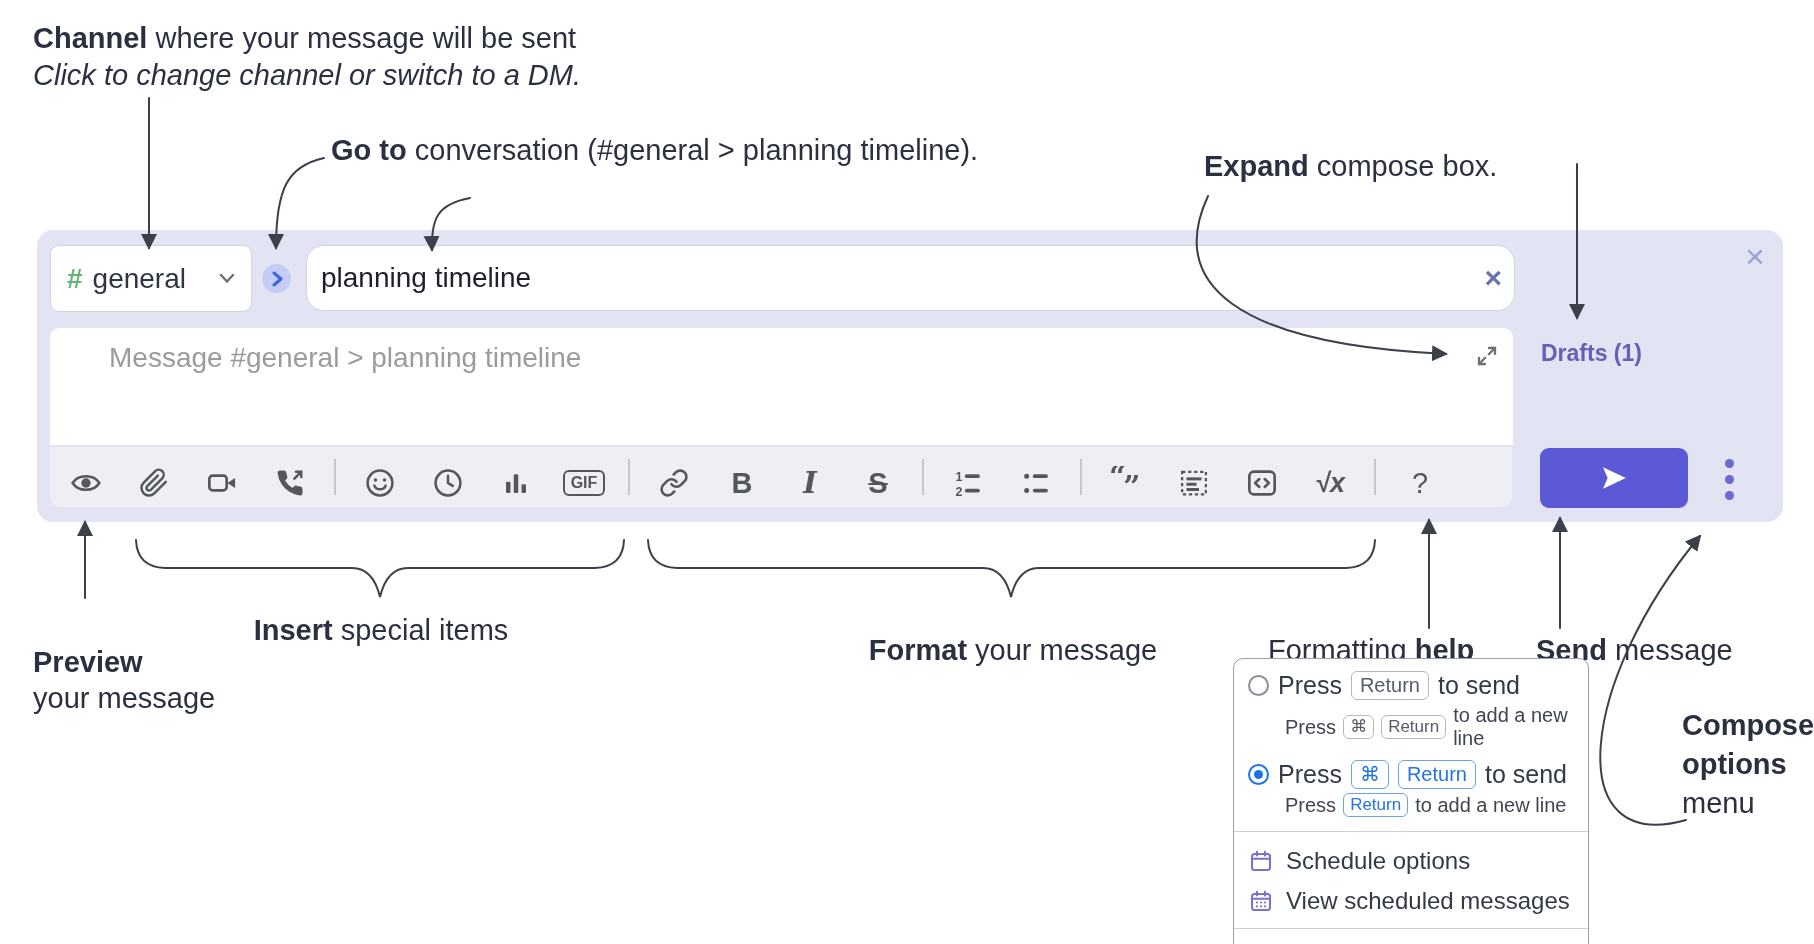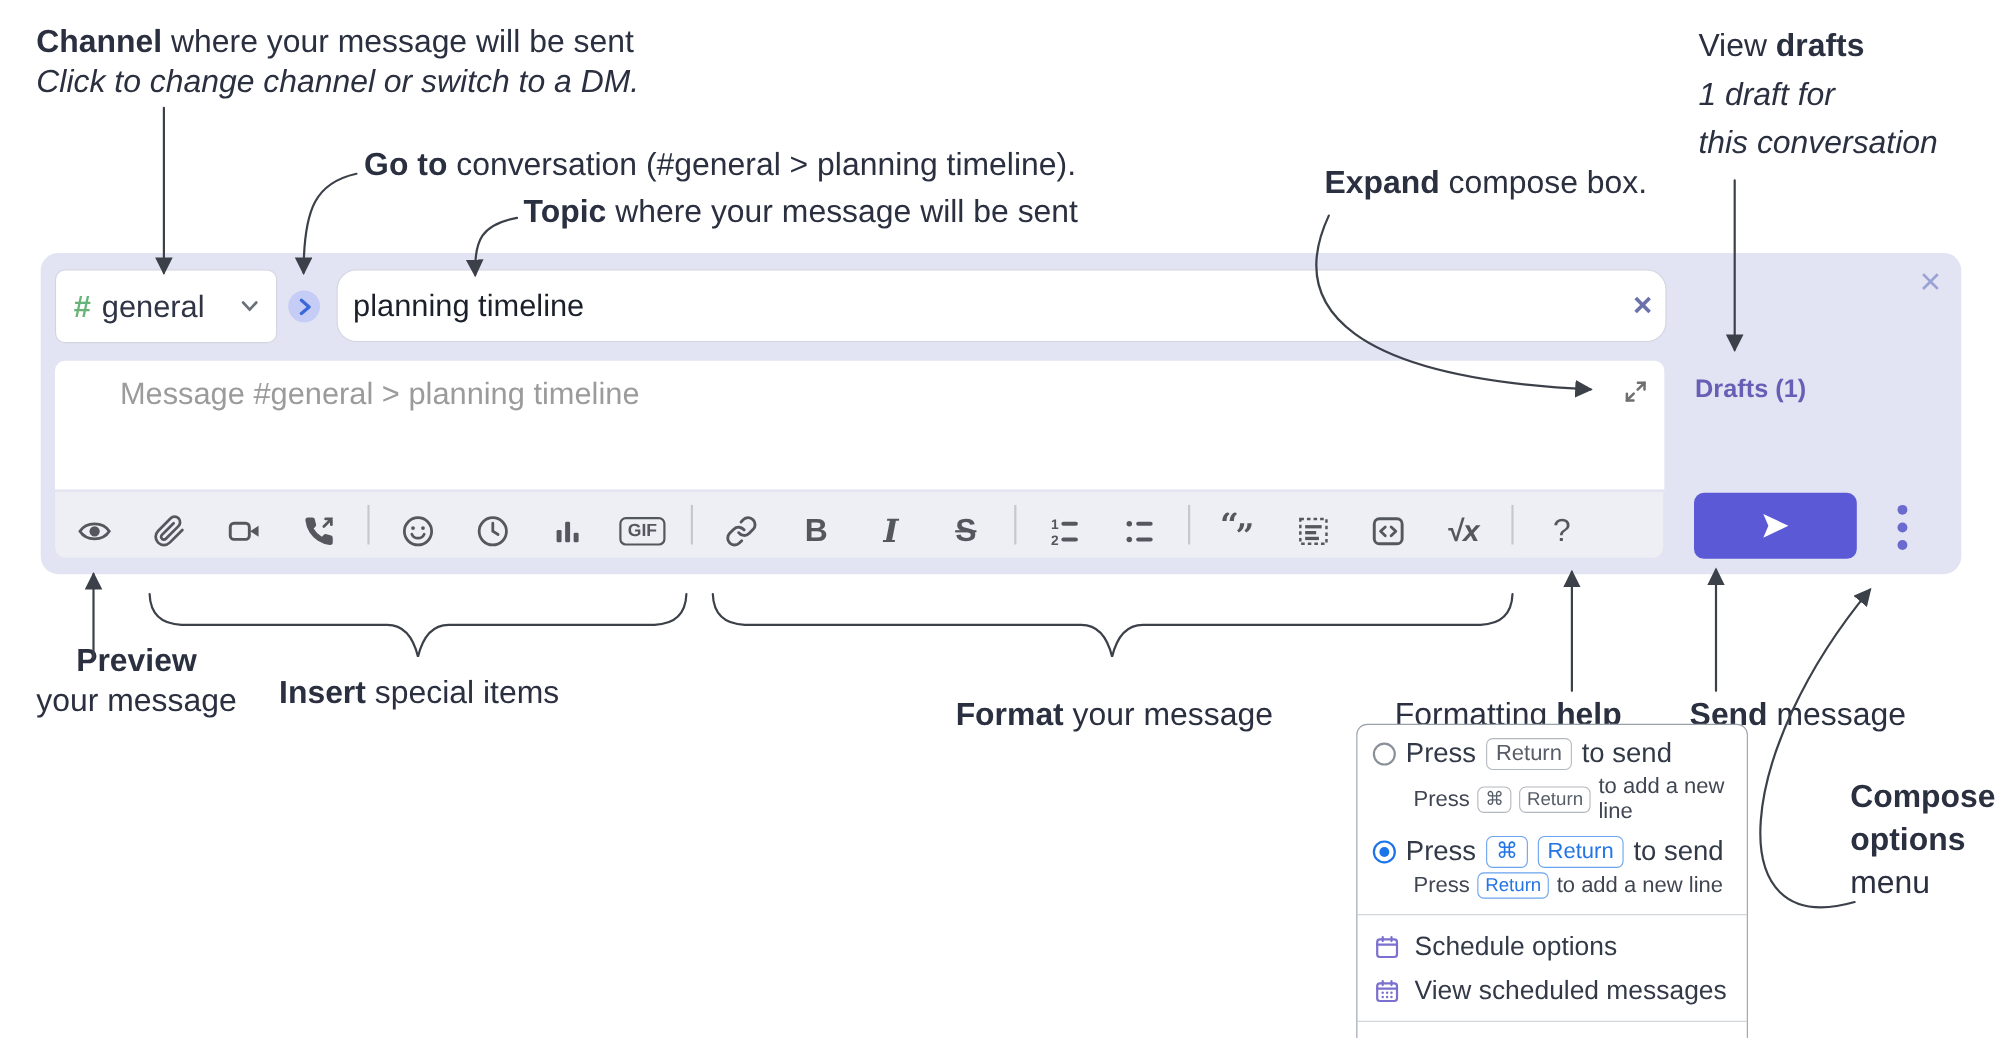--- a/index.html
+++ b/index.html
@@ -8,21 +8,21 @@
   .lbl{position:absolute;font-size:29px;line-height:37px;color:#2b3040;white-space:nowrap;}
   .lbl b{font-weight:700;}
   .it{font-style:italic;}
   .ctr{transform:translateX(-50%);text-align:center;}
   
   .lbl-channel{left:33px;top:20px;}
   .lbl-goto{left:331px;top:132px;}
   .lbl-topic{left:476px;top:175px;}
   .lbl-expand{left:1204px;top:148px;}
   .lbl-drafts{left:1544px;top:20px;line-height:44px;}
-  .lbl-preview{left:33px;top:583px;line-height:36px;text-align:center;}
+  .lbl-preview{left:33px;top:644px;line-height:36px;}
   .lbl-insert{left:381px;top:612px;}
   .lbl-format{left:1013px;top:632px;}
   .lbl-help{left:1268px;top:632px;}
   .lbl-send{left:1536px;top:632px;}
   .lbl-copts{left:1682px;top:706px;line-height:39px;}
   
   .panel{position:absolute;left:37px;top:230px;width:1746px;height:292px;
          background:#e2e4f3;border-radius:16px;}
   .chan{position:absolute;left:13px;top:15px;width:202px;height:67px;background:#fff;
         border:1px solid #d2d4e0;border-radius:9px;display:flex;align-items:center;
@@ -87,30 +87,22 @@
 
 <div class="stage">
 
   <div class="lbl lbl-channel">
     <div><b>Channel</b><span> where your message will be sent</span></div>
     <div class="it">Click to change channel or switch to a DM.</div>
   </div>
   <div class="lbl lbl-goto">
     <b>Go to</b><span> conversation (#general &gt; planning timeline).</span>
   </div>
-  <div class="lbl lbl-topic">
-    <b>Topic</b><span> where your message will be sent</span>
-  </div>
   <div class="lbl lbl-expand">
     <b>Expand</b><span> compose box.</span>
-  </div>
-  <div class="lbl lbl-drafts">
-    <div><span>View </span><b>drafts</b></div>
-    <div class="it">1 draft for</div>
-    <div class="it">this conversation</div>
   </div>
   <div class="lbl lbl-preview">
     <div><b>Preview</b></div>
     <div>your message</div>
   </div>
   <div class="lbl lbl-insert ctr">
     <b>Insert</b><span> special items</span>
   </div>
   <div class="lbl lbl-format ctr">
     <b>Format</b><span> your message</span>

